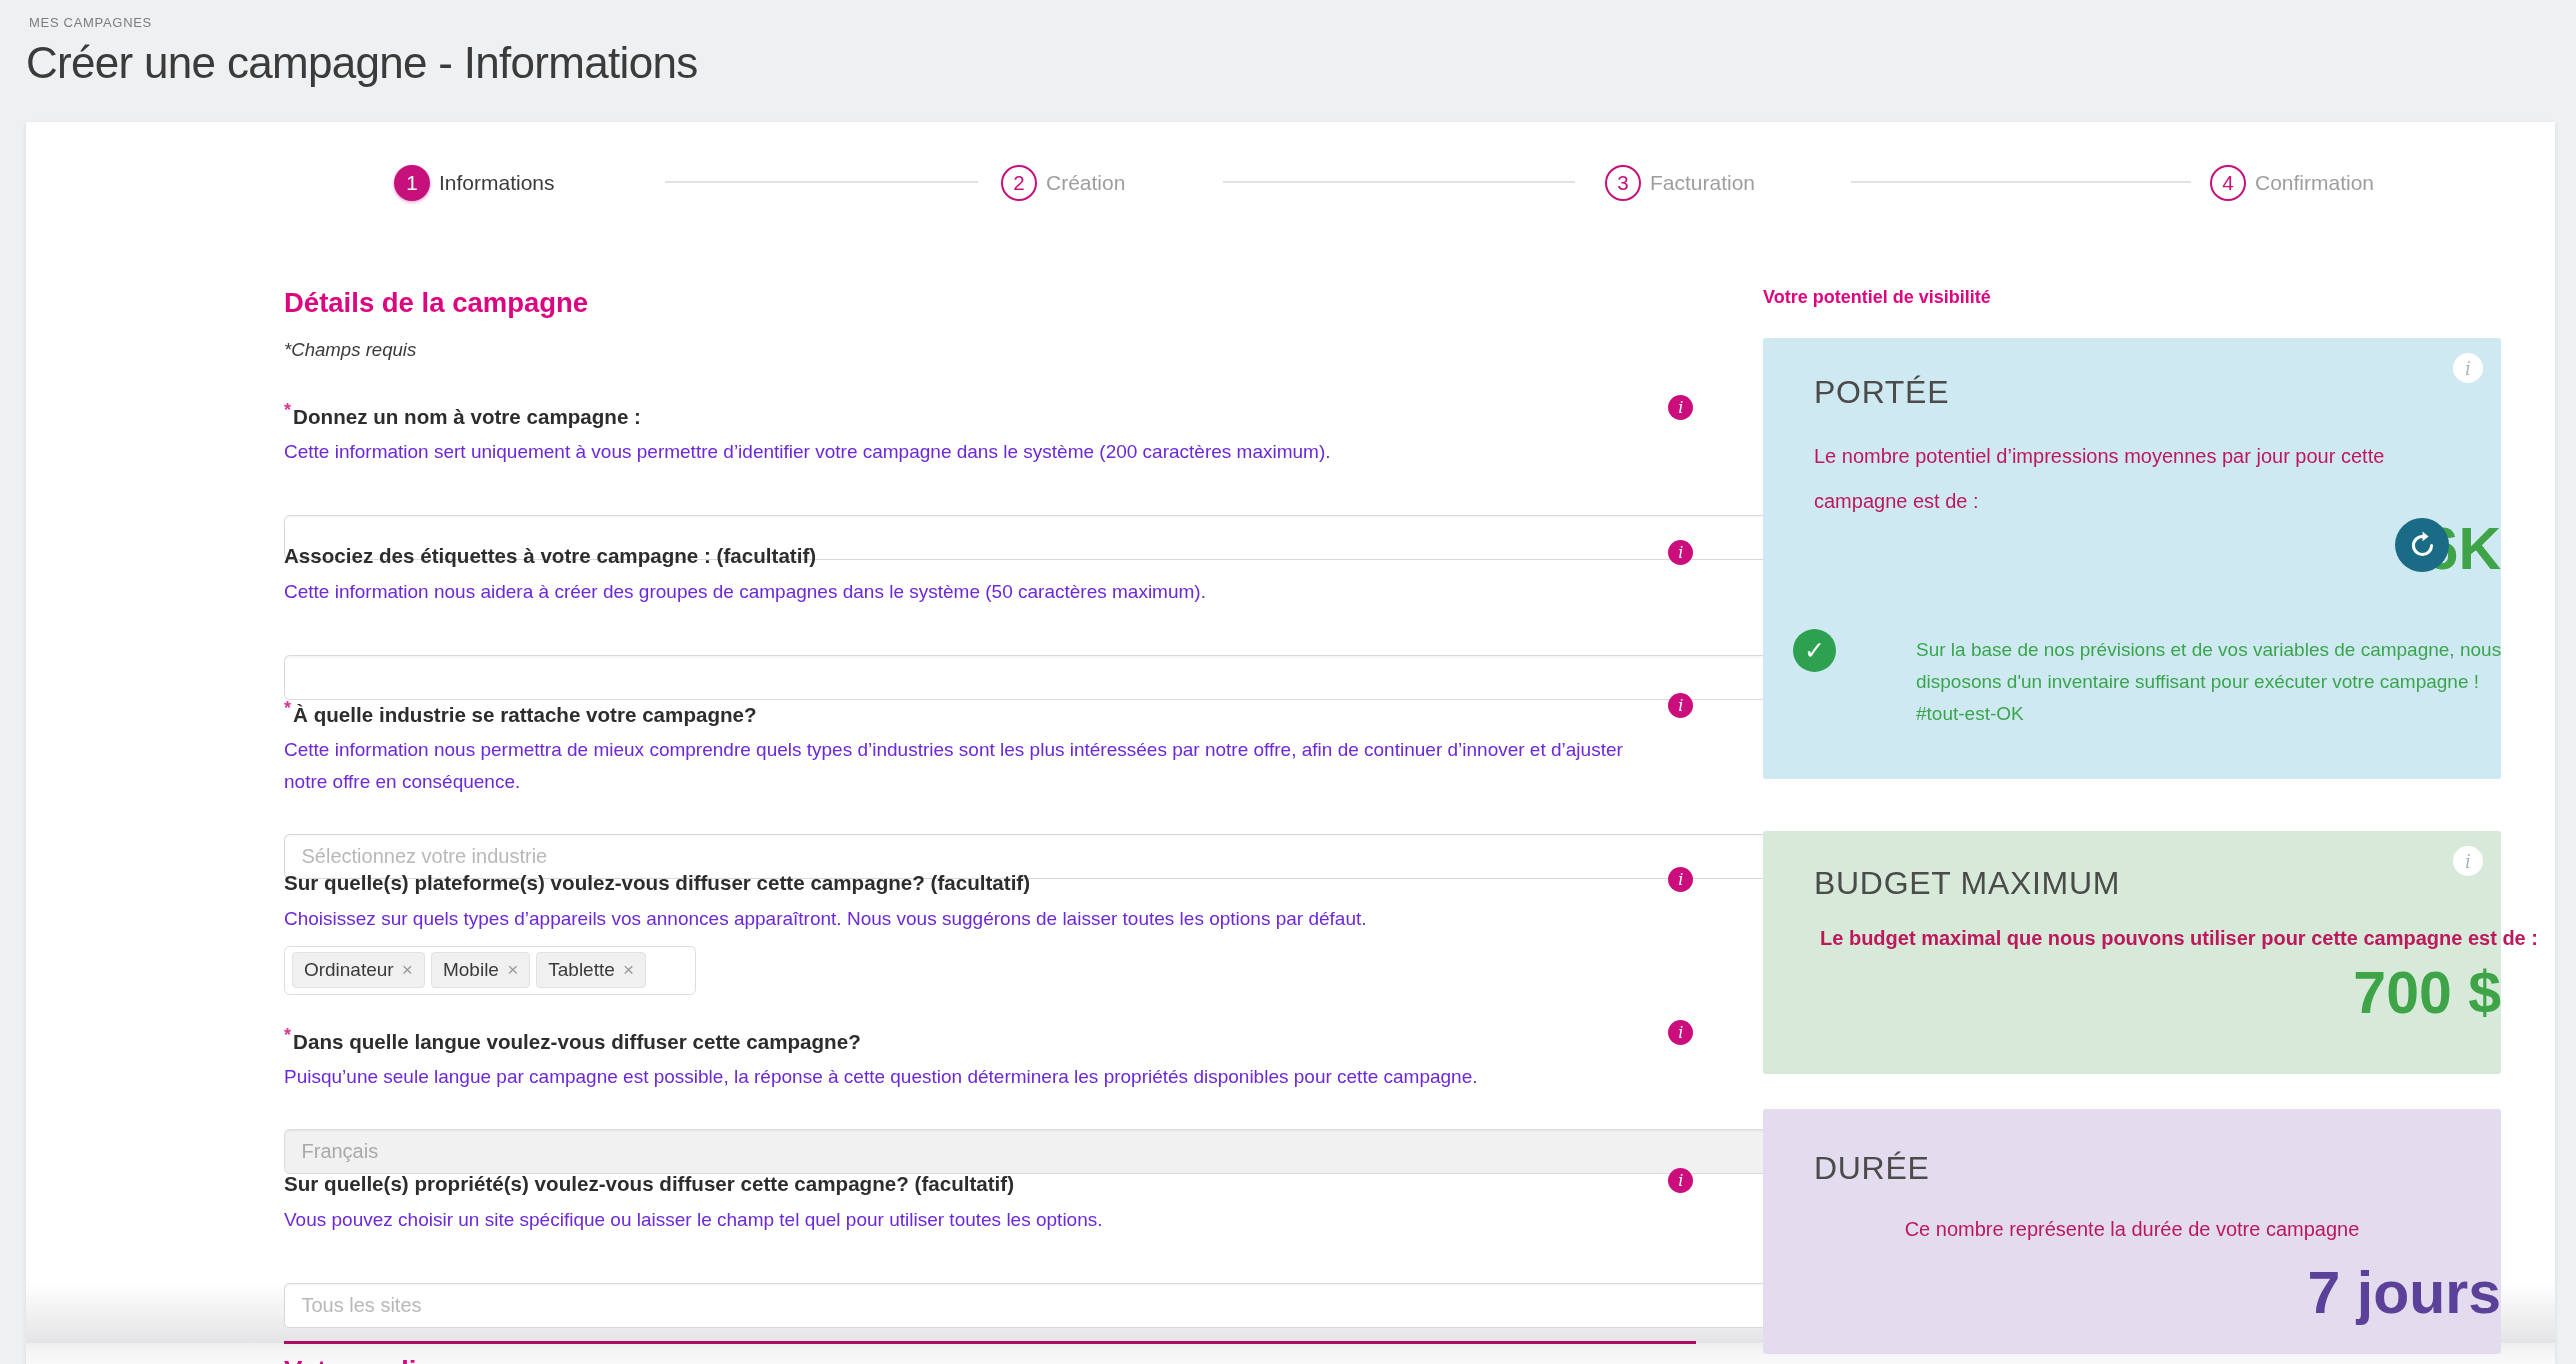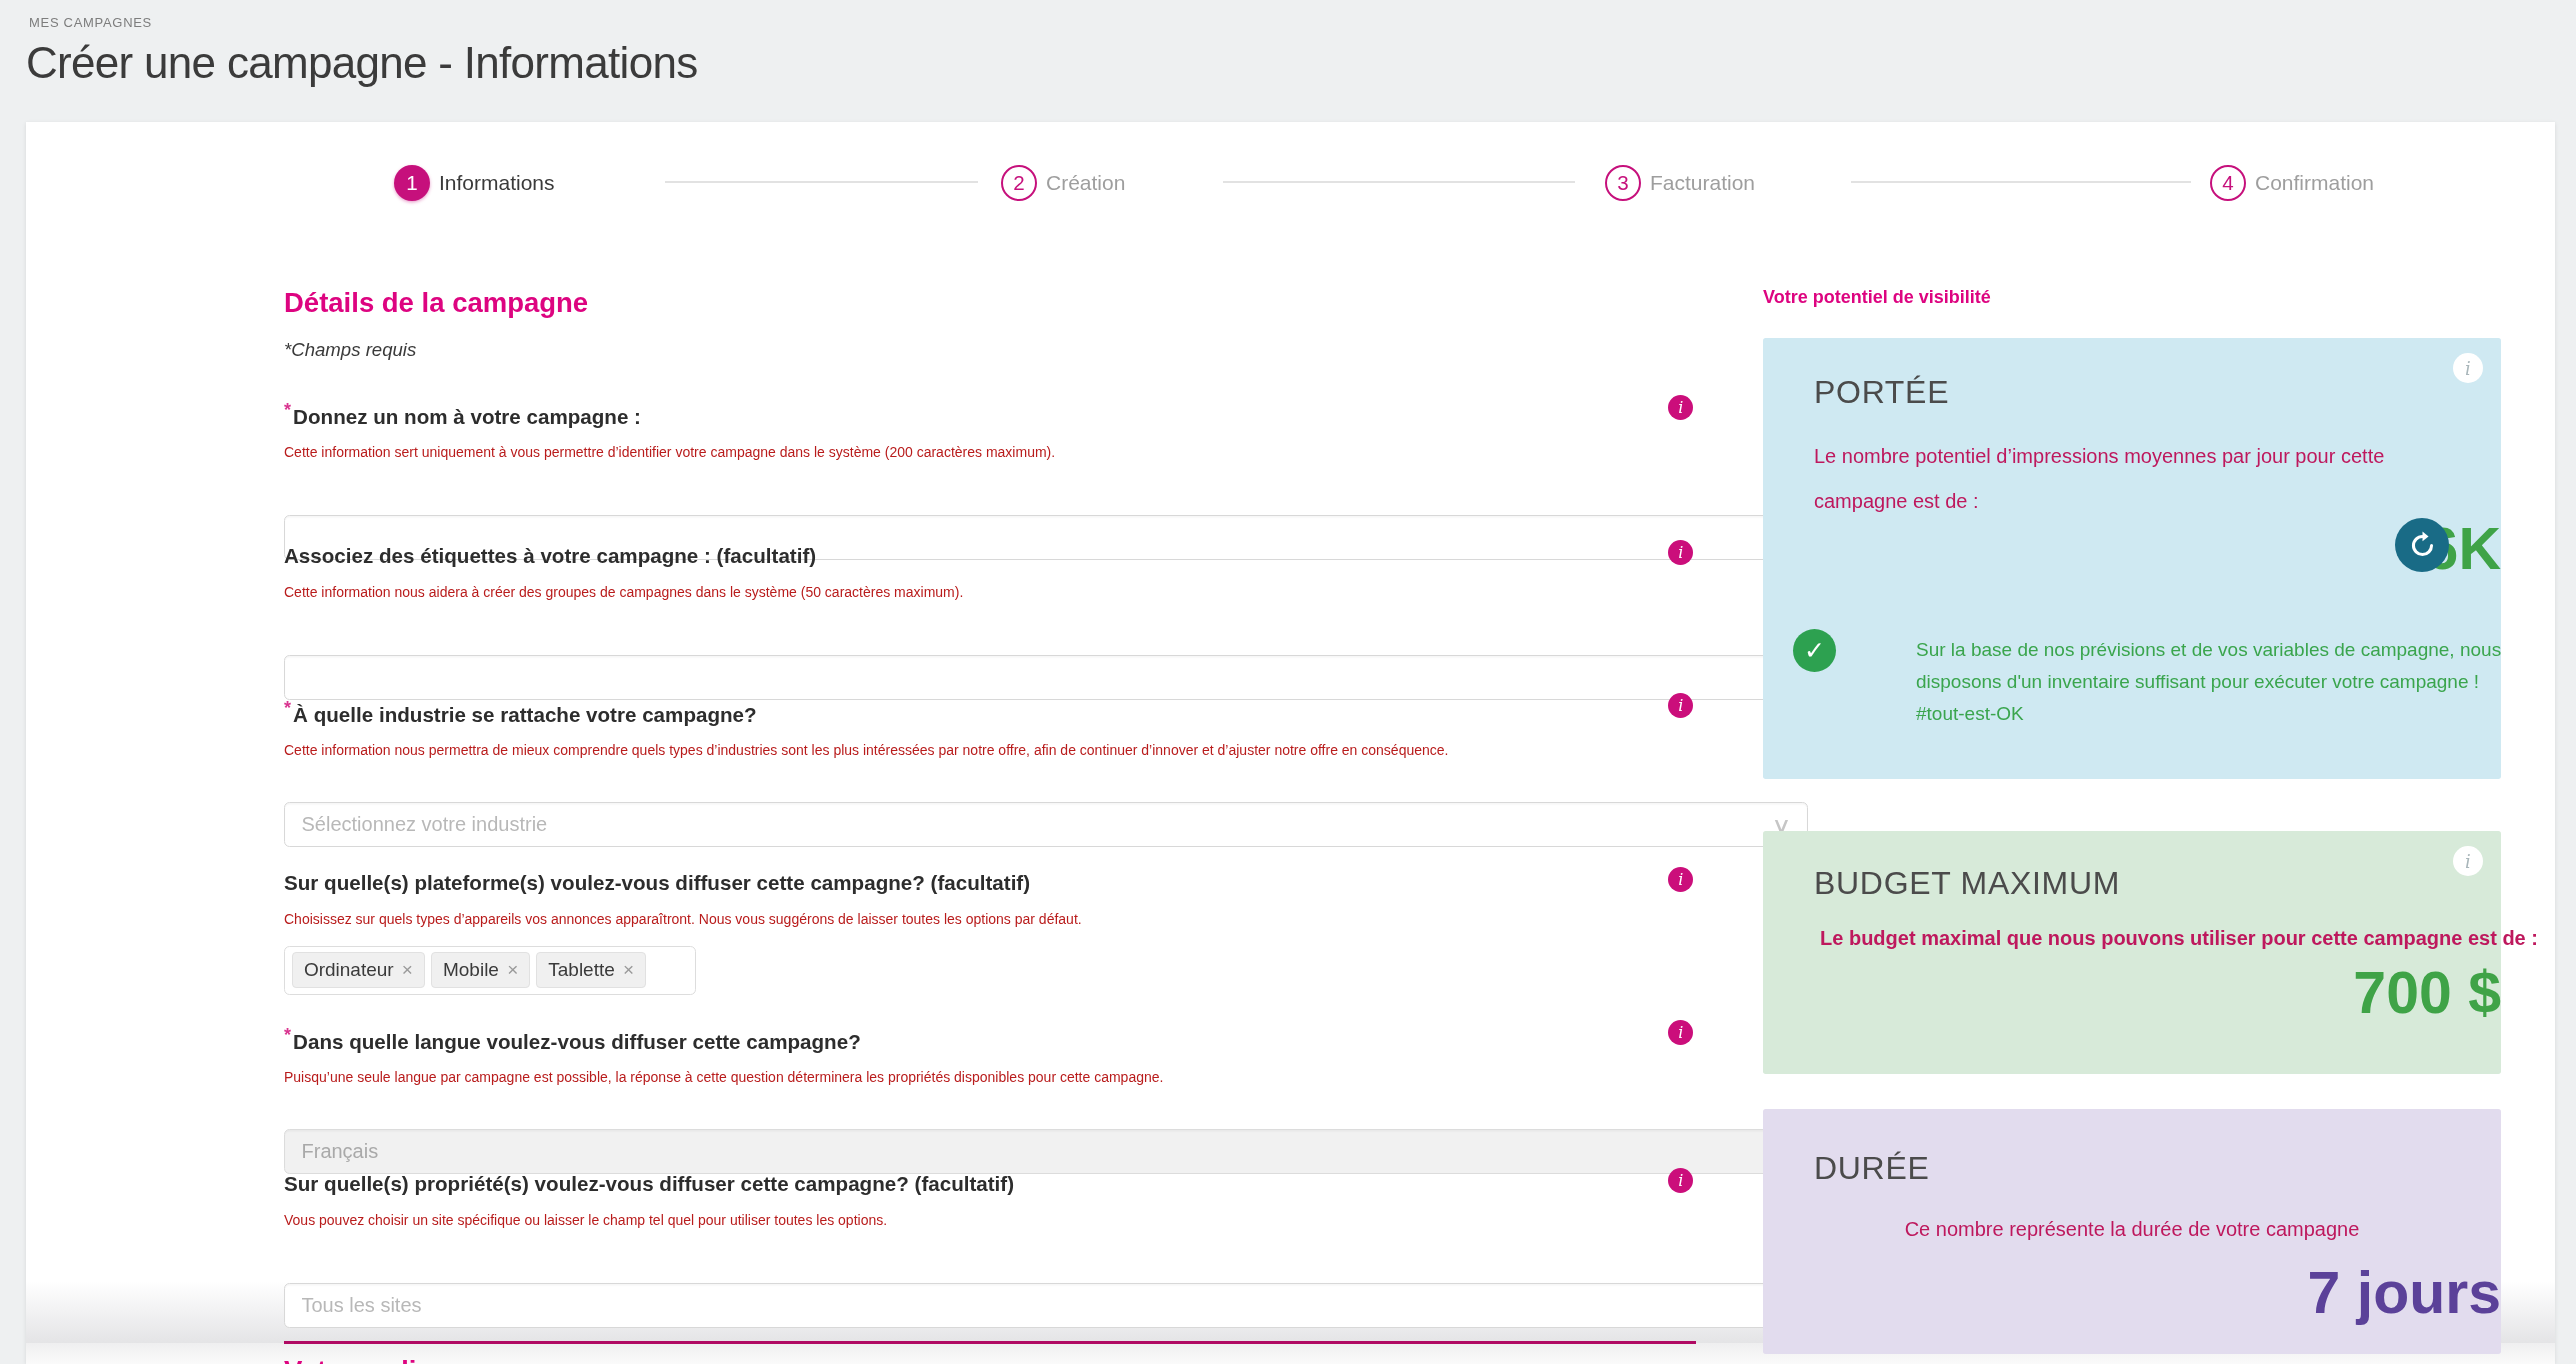--- a/index.html
+++ b/index.html
@@ -59,21 +59,21 @@
     font-size:27.5px; font-weight:bold; color:#dd0480;
   }
   .required-note { position:absolute; left:0; top:217px; font-size:18.6px; color:#3a3a3a;font-style:italic; }
 
   .field { position:absolute; left:0; width:1412px; z-index:2; }
   .f1 { top:274px; } .f2 { top:419px; } .f3 { top:572px; }
   .f4 { top:746px; } .f5 { top:899px; } .f6 { top:1047px; }
 
   .field .label { font-size:20.6px; font-weight:bold; color:#2d2d2d; line-height:29px; margin-bottom:5.5px; padding-right:48px;}
   .req { color:#d93690; font-size:18px; vertical-align:super; margin-right:2.1px; font-weight:bold; }
-  .field .help { font-size:14px; color:#b91c1c; line-height:32px; margin-bottom:11px; padding-right:55px; }
+  .field .help { font-size:19px; color:#6d28d9; line-height:32px; margin-bottom:11px; padding-right:55px; }
 
   .info-badge {
     position:absolute; right:2.7px; top:-1.4px;
     width:25px; height:25px; border-radius:50%;
     background:#cb0e7b; color:#ffffff;
     display:flex; align-items:center; justify-content:center;
     font-family:"DejaVu Serif", serif; font-style:italic; font-size:16px;
     cursor:pointer;
   }
 

